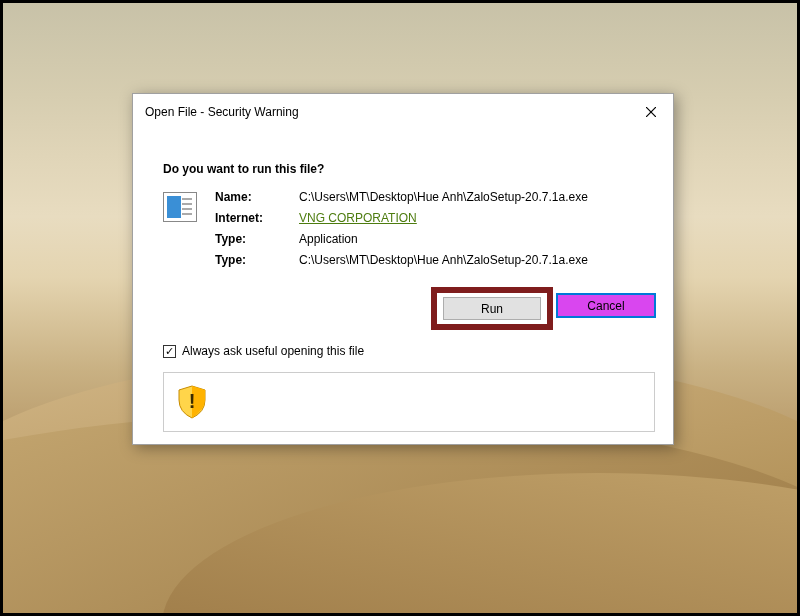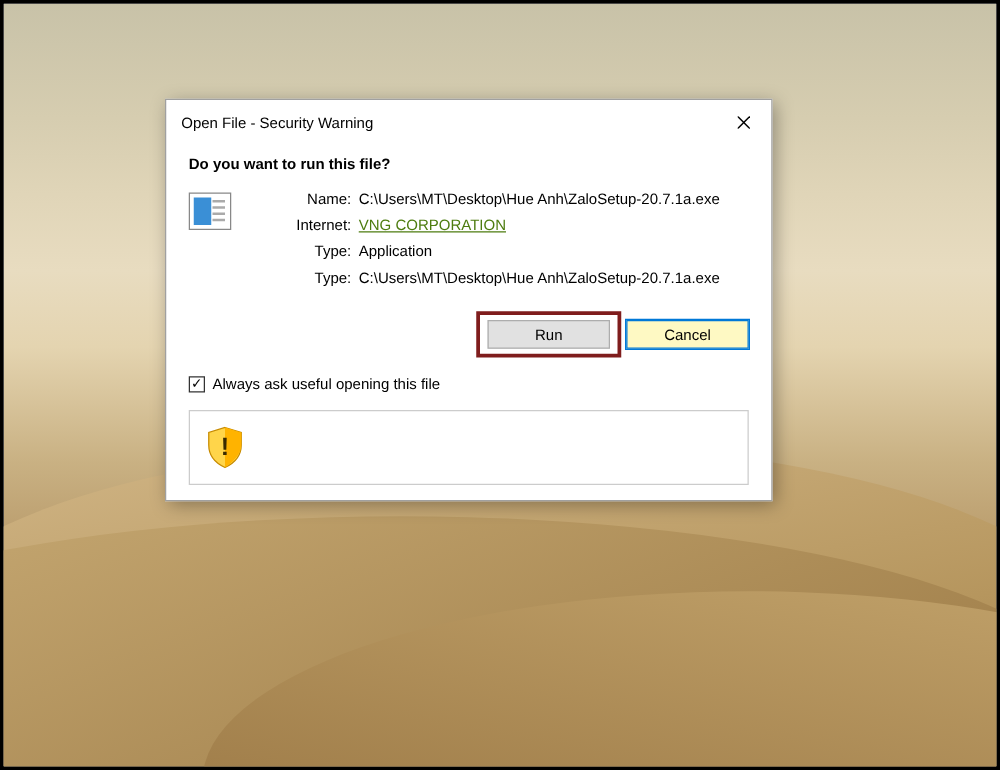--- a/index.html
+++ b/index.html
@@ -34,22 +34,22 @@
       height: 380px;
       border-radius: 50% 50% 0 0 / 40% 40% 0 0;
     }
     .dune1 { bottom: -120px; background: linear-gradient(170deg, #d2b788 0%, #b6965e 50%, #8f6f3e 100%); }
     .dune2 { bottom: -180px; left: -30%; background: linear-gradient(160deg, #c9ac76 0%, #a4834e 60%, #7c5c32 100%); }
     .dune3 { bottom: -240px; right: -30%; left: 20%; background: linear-gradient(190deg, #c3a46c 0%, #997643 70%); }
 
     .dialog {
       position: absolute;
       left: 129px;
-      top: 76px;
-      width: 486px;
+      top: 90px;
+      width: 542px;
       background: #fff;
       border: 1px solid #a0a0a0;
       box-shadow: 3px 3px 14px rgba(0,0,0,0.35);
     }
     .title-bar {
       display: flex;
       align-items: center;
       justify-content: space-between;
       padding: 8px 10px 8px 12px;
       font-size: 12px;
@@ -58,21 +58,22 @@
     .title-bar .close {
       width: 24px;
       height: 20px;
       display: flex;
       align-items: center;
       justify-content: center;
       cursor: pointer;
     }
     .title-bar .close svg { width: 10px; height: 10px; }
     .content {
-      padding: 0 18px 12px 18px;
+      padding: 0 18px 12px 30px;
+      margin-top: 24px;
     }
     .heading {
       font-weight: 600;
       font-size: 12px;
       padding: 8px 0 14px 0;
     }
     .info-row {
       display: flex;
       align-items: flex-start;
     }
@@ -104,51 +105,51 @@
         linear-gradient(#aaa,#aaa) 0 15px/100% 2px no-repeat;
     }
     .fields {
       display: grid;
       grid-template-columns: 78px auto;
       row-gap: 7px;
       column-gap: 6px;
       font-size: 12px;
       color: #000;
     }
-    .fields .lbl { text-align: right; }
+    .fields .lbl { text-align: left; font-weight: bold; }
     .fields .val a,
     .link {
       color: #4d7c0f;
       text-decoration: underline;
       cursor: pointer;
     }
     .button-row {
       display: flex;
       justify-content: flex-end;
       gap: 0;
       padding: 20px 0 4px 0;
     }
     .btn-wrap-hl {
-      border: 3px solid #7f1d1d;
+      border: 6px solid #7f1d1d;
       padding: 4px 6px;
       margin-right: 4px;
     }
     button.win-btn {
       width: 98px;
       height: 23px;
       font-size: 12px;
       font-family: inherit;
       background: #e1e1e1;
       border: 1px solid #adadad;
       cursor: pointer;
     }
     button.win-btn.focus {
       border: 1px solid #0078d7;
       outline: 1px solid #0078d7;
-      background: #fef9c3;
+      background: #d946ef;
     }
     .cancel-wrap {
       padding: 7px 0 7px 0;
     }
     .checkbox-row {
       display: flex;
       align-items: center;
       gap: 6px;
       padding: 10px 0 14px 0;
       font-size: 12px;

